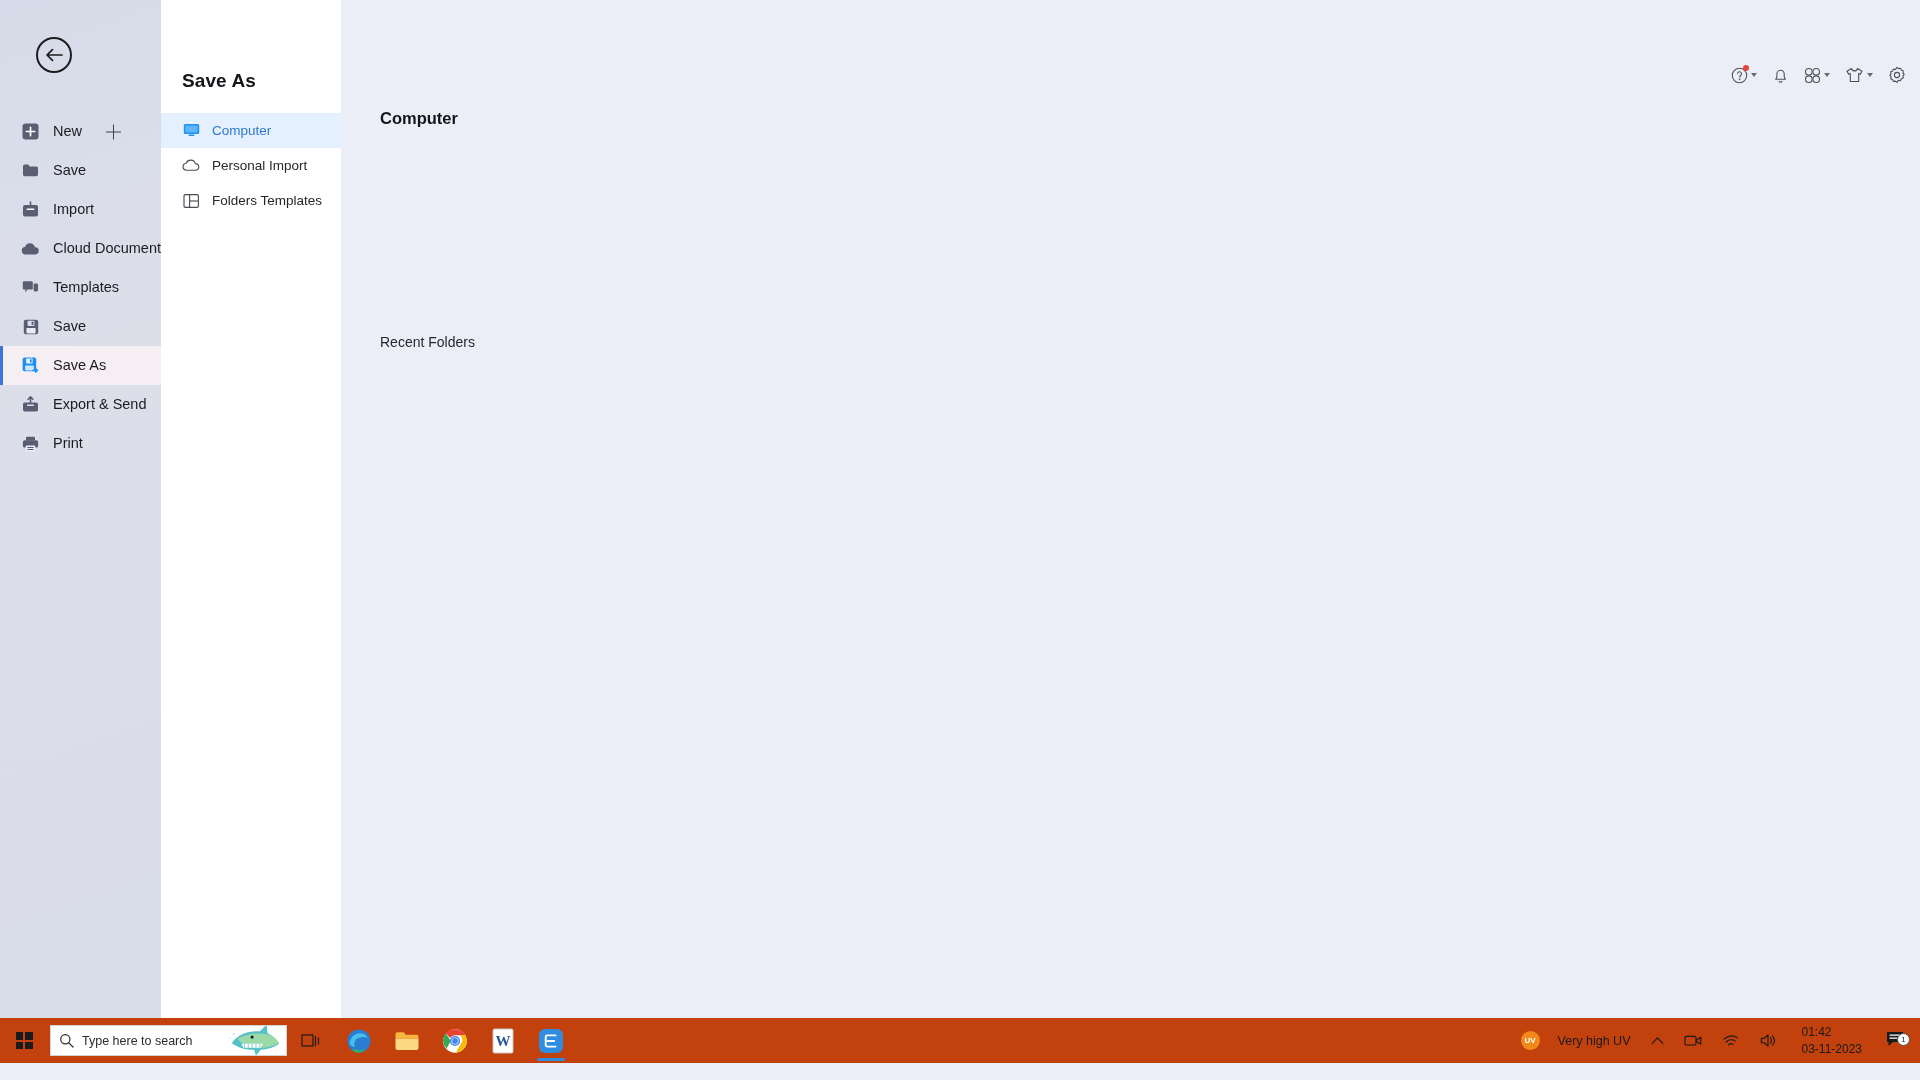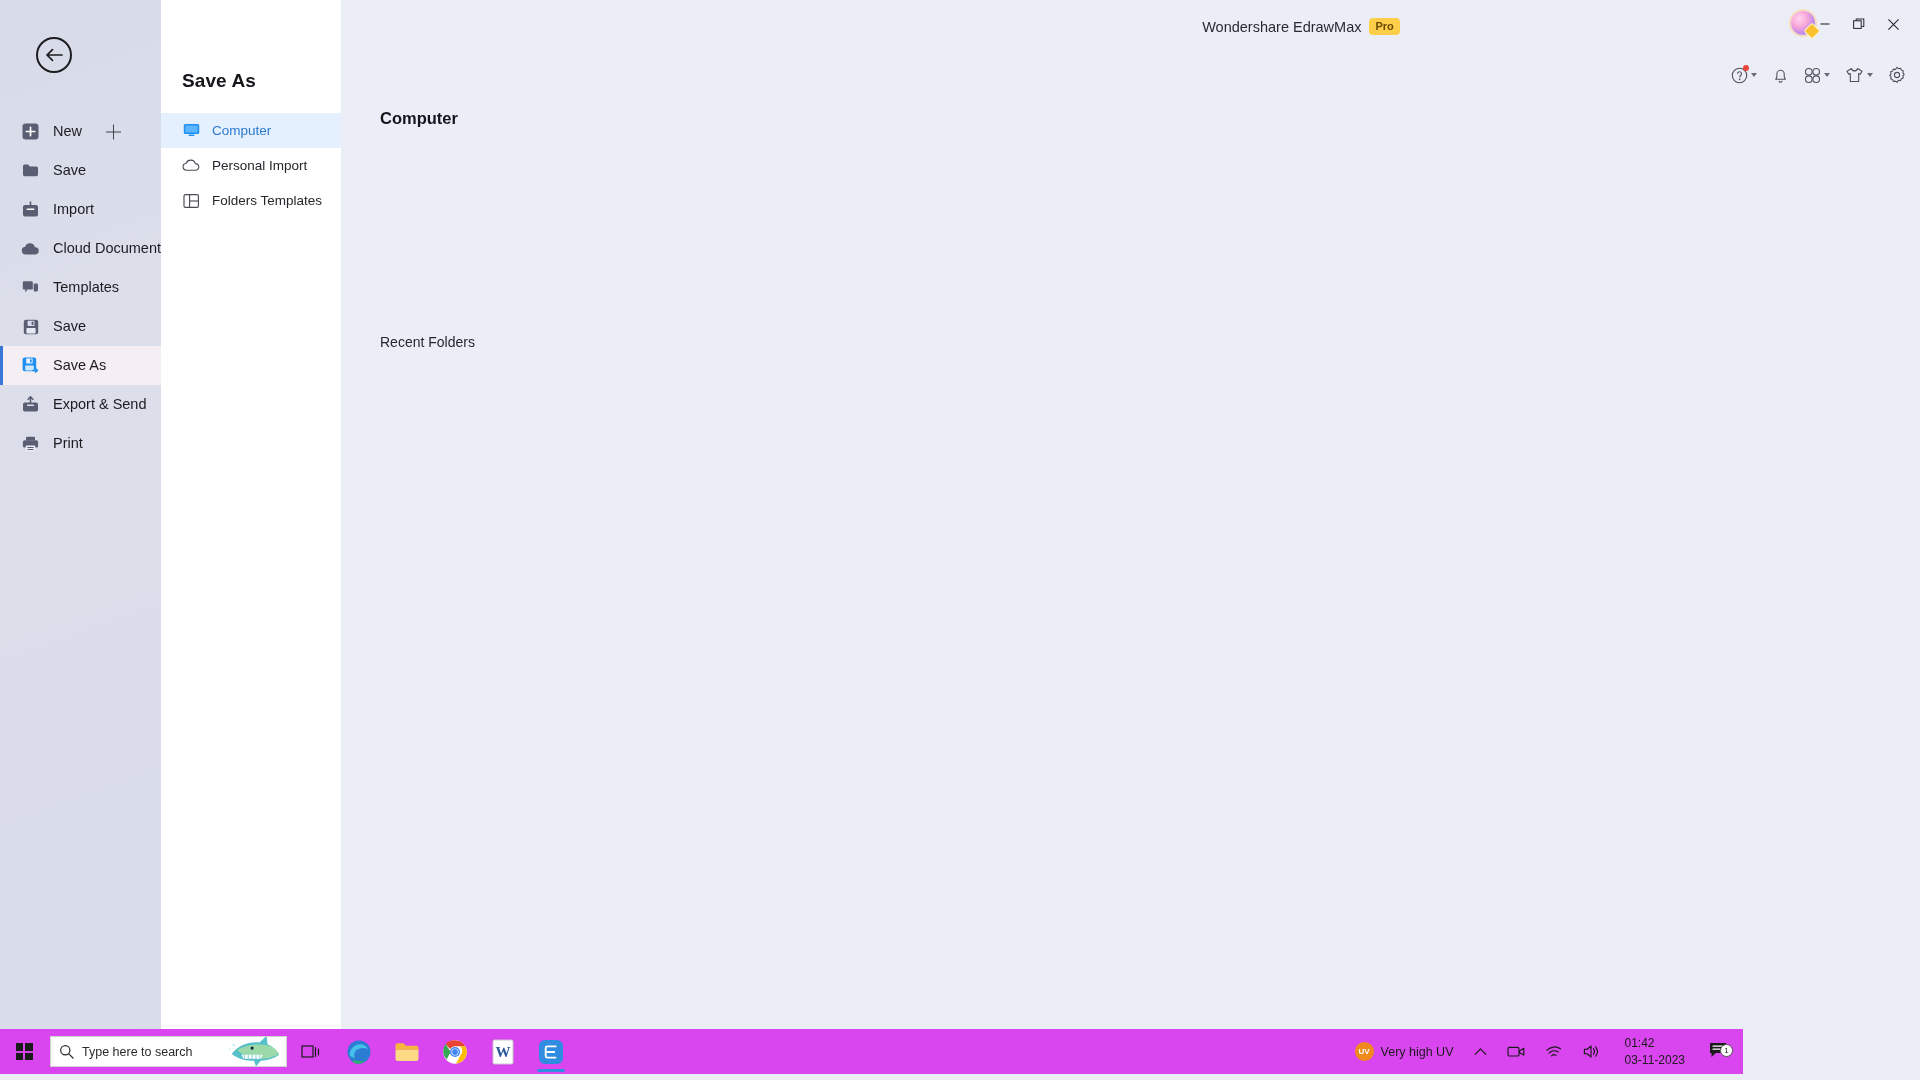--- a/index.html
+++ b/index.html
@@ -152,43 +152,43 @@
   }
   .tb-ico {
     position: relative; display: flex; align-items: center; gap: 3px;
     cursor: pointer; color: #50505c;
   }
   .caret { width: 0; height: 0; border-left: 3.5px solid transparent; border-right: 3.5px solid transparent; border-top: 4px solid #6b6b78; }
   .reddot { position: absolute; right: 8px; top: -2px; width: 6px; height: 6px; border-radius: 50%; background: #e8453c; }
 
   
   .taskbar {
-    position: absolute; left: 0; bottom: 6px; width: 1743px; height: 45px;
-    background: #d946ef;
+    position: absolute; left: 0; bottom: 17px; width: 1920px; height: 45px;
+    background: #c2410c;
     display: flex; align-items: center;
   }
   .start-btn { width: 48px; height: 45px; display: flex; align-items: center; justify-content: center; cursor: pointer; }
   .win-logo { width: 17px; height: 17px; display: grid; grid-template-columns: 1fr 1fr; grid-template-rows: 1fr 1fr; gap: 2px; }
   .win-logo i { background: #1b1b1b; display: block; }
   .tb-search {
     width: 237px; height: 31px; background: #fff; border: 1px solid #d2d2d2;
     display: flex; align-items: center; padding: 0 8px; position: relative;
     cursor: text; margin-left: 2px; overflow: hidden;
   }
   .tb-search .ph { font-size: 12.5px; color: #2b2b2b; margin-left: 8px; }
   .shark { position: absolute; right: 2px; bottom: -2px; width: 58px; height: 34px; }
   .tb-item { width: 48px; height: 45px; display: flex; align-items: center; justify-content: center; cursor: pointer; position: relative; }
   .tb-item.running::after {
     content: ""; position: absolute; bottom: 2px; left: 50%; transform: translateX(-50%);
     width: 28px; height: 3px; background: #2f8ce0; border-radius: 2px;
   }
   .tray { margin-left: auto; display: flex; align-items: center; height: 45px; padding-right: 6px; gap: 8px; }
   .tray-item { display: flex; align-items: center; justify-content: center; height: 45px; padding: 0 6px; cursor: pointer; color: #1b1b1b; }
   .uv-badge { width: 19px; height: 19px; border-radius: 50%; background: #f08a1d; color: #fff; font-size: 8px; font-weight: bold; display: flex; align-items: center; justify-content: center; }
-  .uv-text { font-size: 12.5px; color: #1b1b1b; margin-left: 7px; }
+  .uv-text { font-size: 12.5px; color: #1b1b1b; margin-left: 18px; }
   .clock { font-size: 12px; color: #1b1b1b; line-height: 1.35; padding: 0 10px; cursor: pointer; }
   .notif { position: relative; padding: 0 9px 0 5px; cursor: pointer; }
   .notif-num { position: absolute; right: 4px; bottom: 6px; width: 13px; height: 13px; border-radius: 50%; background: #fff; border: 1px solid #555; font-size: 8px; display: flex; align-items: center; justify-content: center; color: #222; }
 </style>
 </head>
 <body>
 
 <div id="app">
 
   <div class="backstage-sidebar">
@@ -338,46 +338,20 @@
           </svg>
         </span>
         <span>Folders Templates</span>
       </div>
 
     </div>
   </div>
 
   <div class="content">
 
-    <div class="titlebar">
-      <div class="app-title">
-        <span>Wondershare EdrawMax</span><span class="pro-badge">Pro</span>
-      </div>
-
-      <div class="avatar"></div>
-
-      <div class="win-ctrls">
-        <div class="win-btn">
-          <svg width="12" height="12" viewBox="0 0 12 12">
-              <path d="M1.5 6h9" stroke="#2a2a31" stroke-width="1.1"></path>
-            </svg>
-        </div>
-        <div class="win-btn">
-          <svg width="14" height="14" viewBox="0 0 14 14" fill="none">
-            <rect x="1.6" y="3.8" width="7.6" height="7.6" stroke="#2a2a31" stroke-width="1.05"></rect>
-            <path d="M4.2 3.6V1.9h7.6v7.6h-1.8" stroke="#2a2a31" stroke-width="1.05"></path>
-          </svg>
-        </div>
-        <div class="win-btn">
-          <svg width="13" height="13" viewBox="0 0 13 13">
-              <path d="M1.4 1.4l10.2 10.2M11.6 1.4L1.4 11.6" stroke="#2a2a31" stroke-width="1.15"></path>
-            </svg>
-        </div>
-      </div>
-    </div>
 
     <div class="toolbar2">
       <div class="tb-ico">
         <svg width="17" height="17" viewBox="0 0 17 17" fill="none">
           <circle cx="8.5" cy="8.5" r="7.2" stroke="#50505c" stroke-width="1.1"></circle>
           <path d="M6.6 6.4a2 2 0 1 1 2.4 2.3v1.5" stroke="#50505c" stroke-width="1.1" stroke-linecap="round"></path>
           <circle cx="8.6" cy="12.3" r="0.85" fill="#50505c"></circle>
         </svg>
         <span class="reddot"></span>
         <span class="caret"></span>

